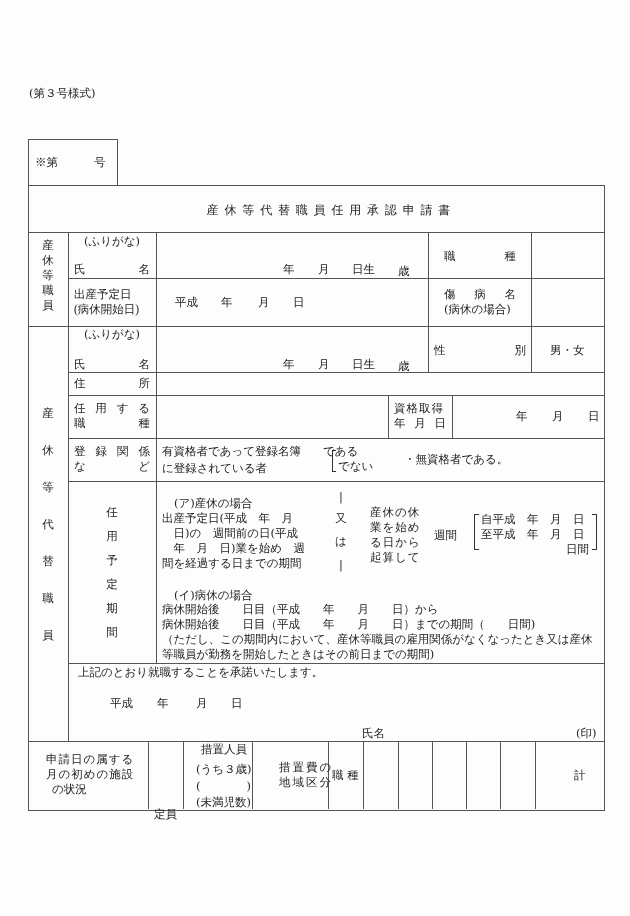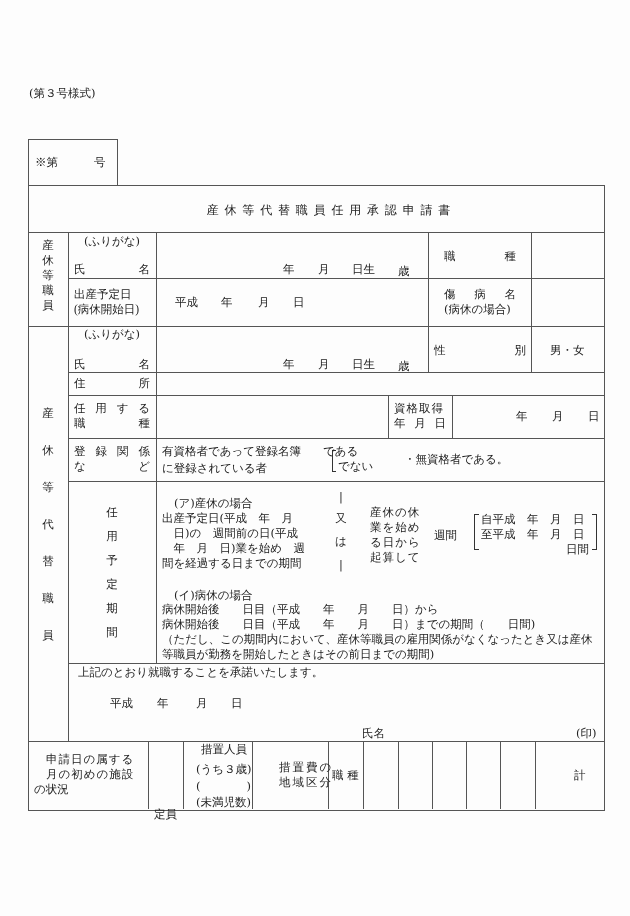--- a/index.html
+++ b/index.html
@@ -208,21 +208,21 @@
 <div class="ln v" style="left:328px;top:741px;height:68px;"></div>
 <div class="ln v" style="left:363px;top:741px;height:68px;"></div>
 <div class="ln v" style="left:398px;top:741px;height:68px;"></div>
 <div class="ln v" style="left:432px;top:741px;height:68px;"></div>
 <div class="ln v" style="left:466px;top:741px;height:68px;"></div>
 <div class="ln v" style="left:500px;top:741px;height:68px;"></div>
 <div class="ln v" style="left:535px;top:741px;height:68px;"></div>
 
 <div class="t" style="left:46px;top:752px;letter-spacing:1px;">申請日の属する</div>
 <div class="t" style="left:46px;top:767px;letter-spacing:1px;">月の初めの施設</div>
-<div class="t" style="left:34px;top:782px;">の状況</div>
+<div class="t" style="left:52px;top:782px;">の状況</div>
 <div class="t" style="left:154px;top:807px;">定員</div>
 <div class="t" style="left:201px;top:742px;">措置人員</div>
 <div class="t" style="left:196px;top:762px;">(うち３歳)</div>
 <div class="t" style="left:196px;top:779px;">(　　　　)</div>
 <div class="t" style="left:196px;top:795px;">(未満児数)</div>
 <div class="t" style="left:279px;top:760px;letter-spacing:2px;">措置費の</div>
 <div class="t" style="left:279px;top:775px;letter-spacing:2px;">地域区分</div>
 <div class="t" style="left:332px;top:768px;">職 種</div>
 <div class="abs" style="left:364px;top:742px;width:34px;height:67px;"></div>
 <div class="abs" style="left:399px;top:742px;width:33px;height:67px;"></div>

